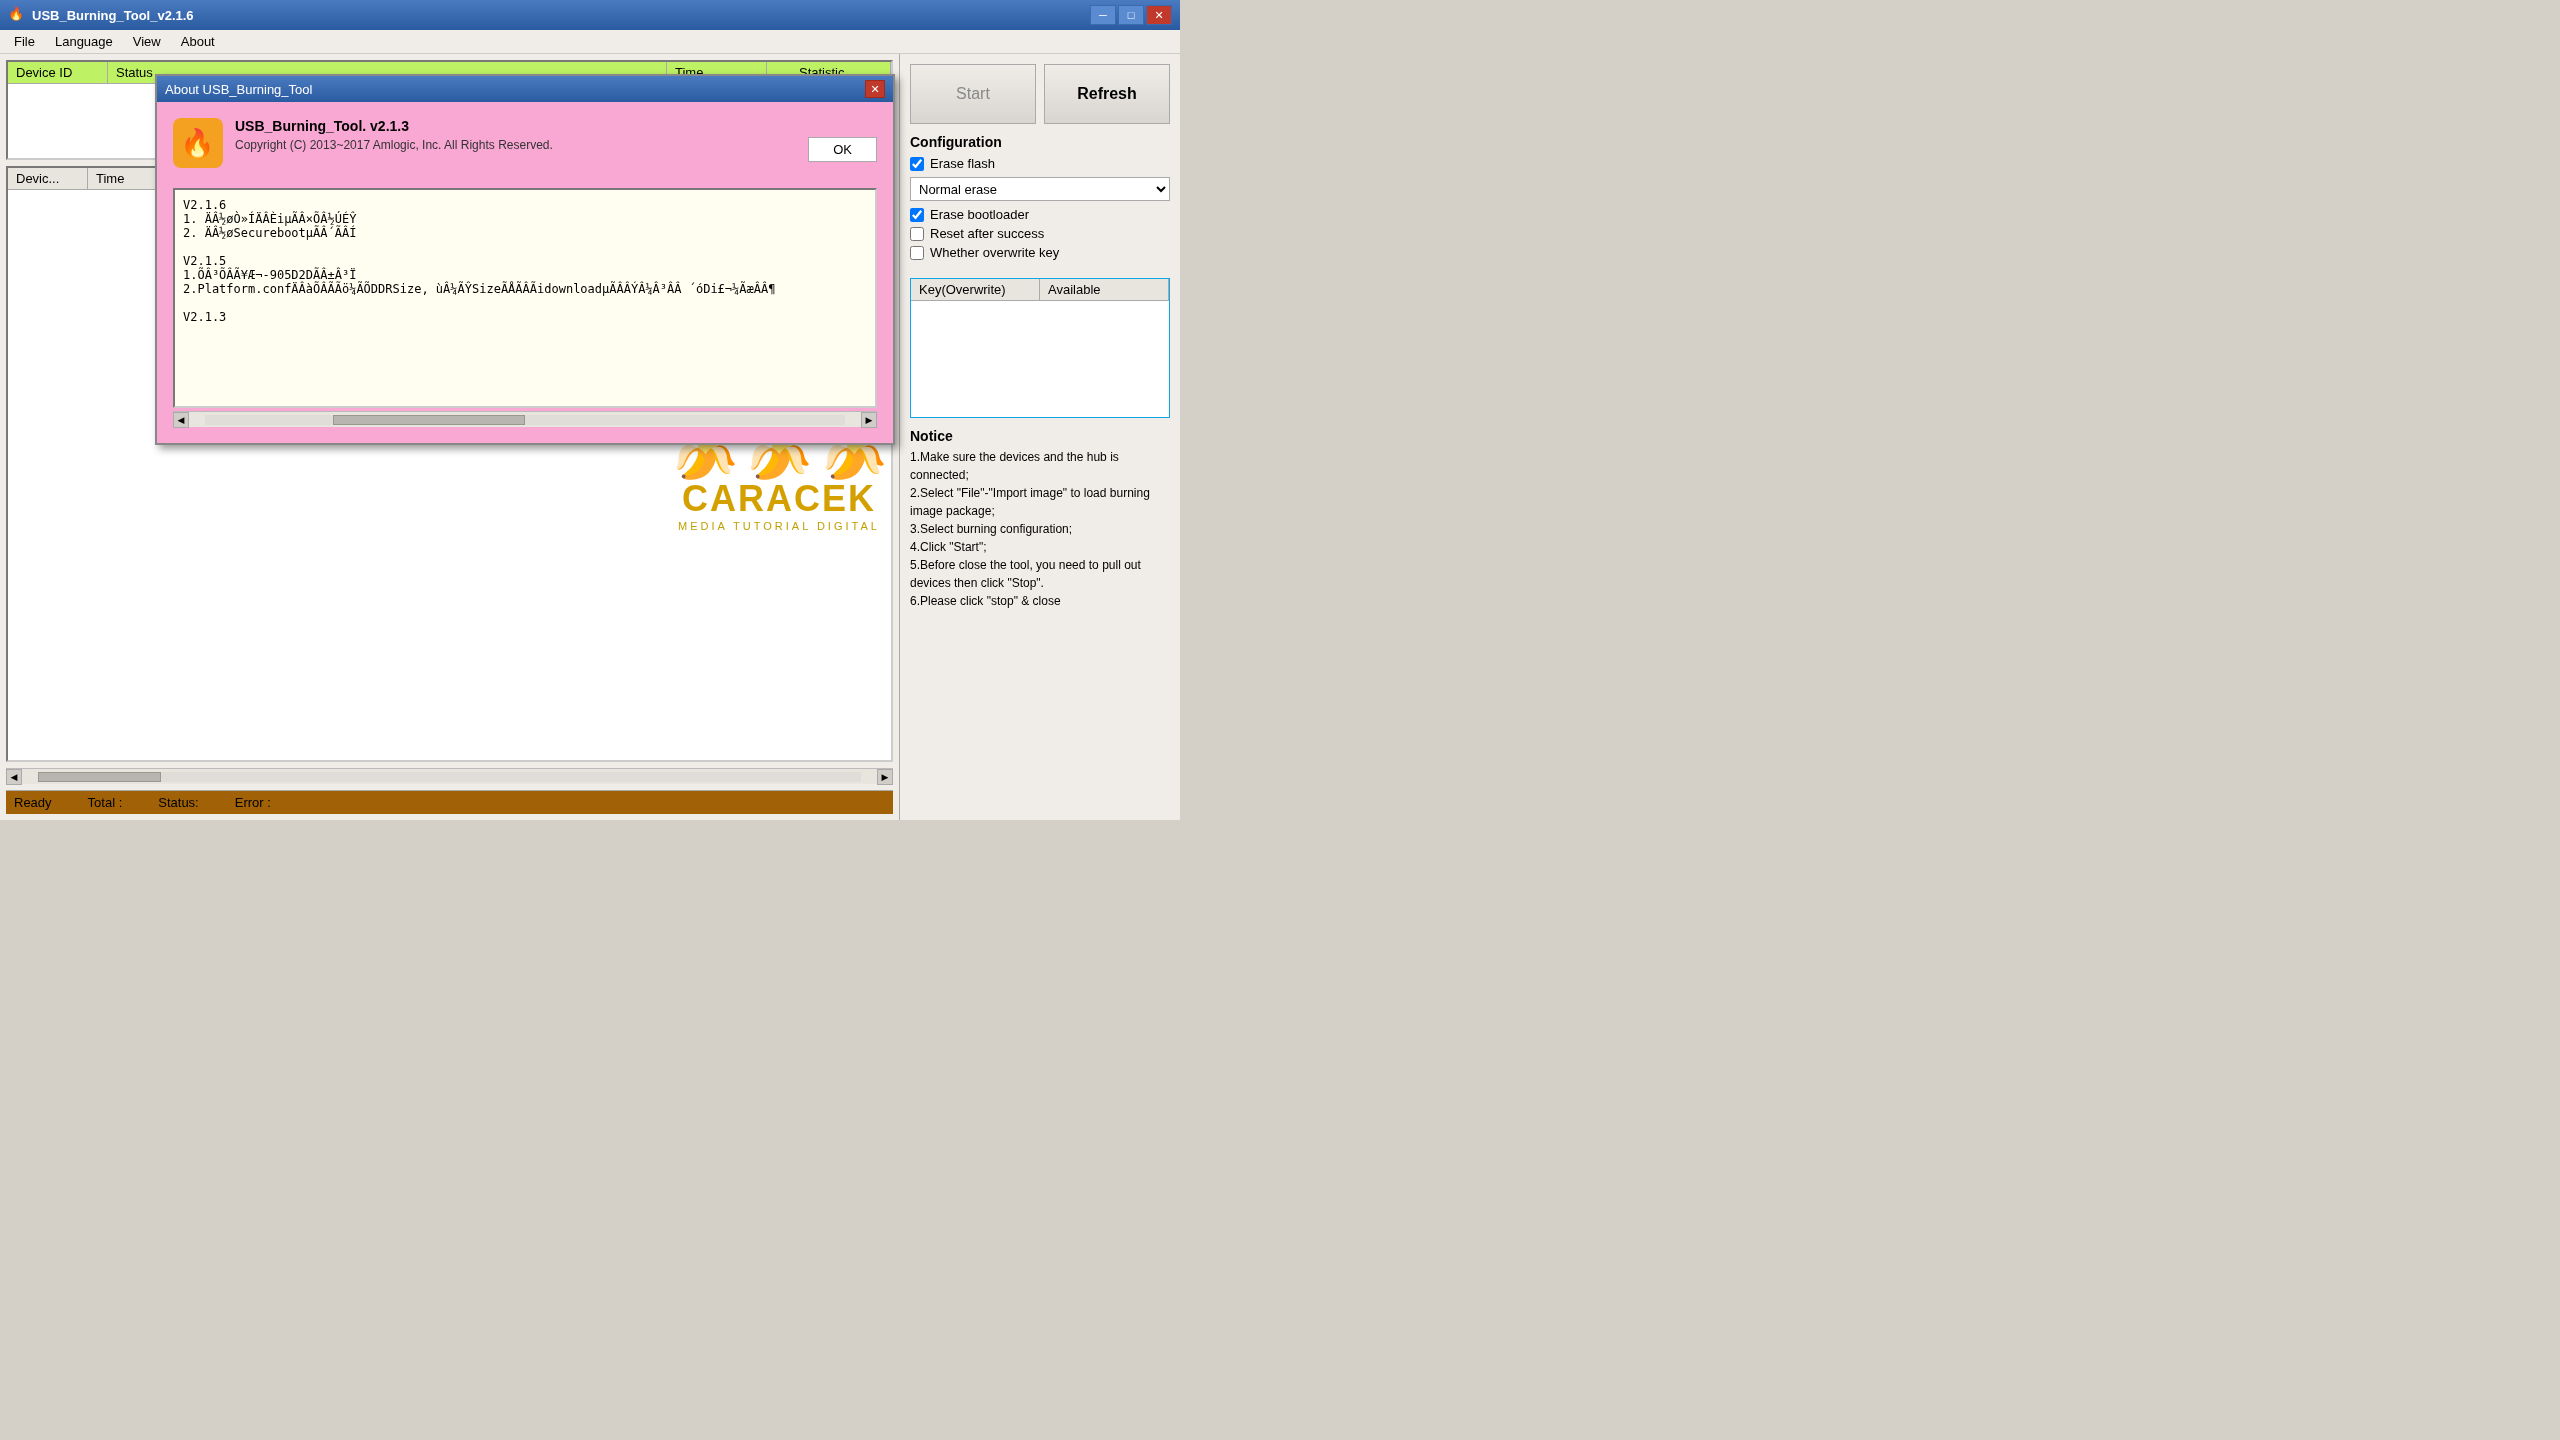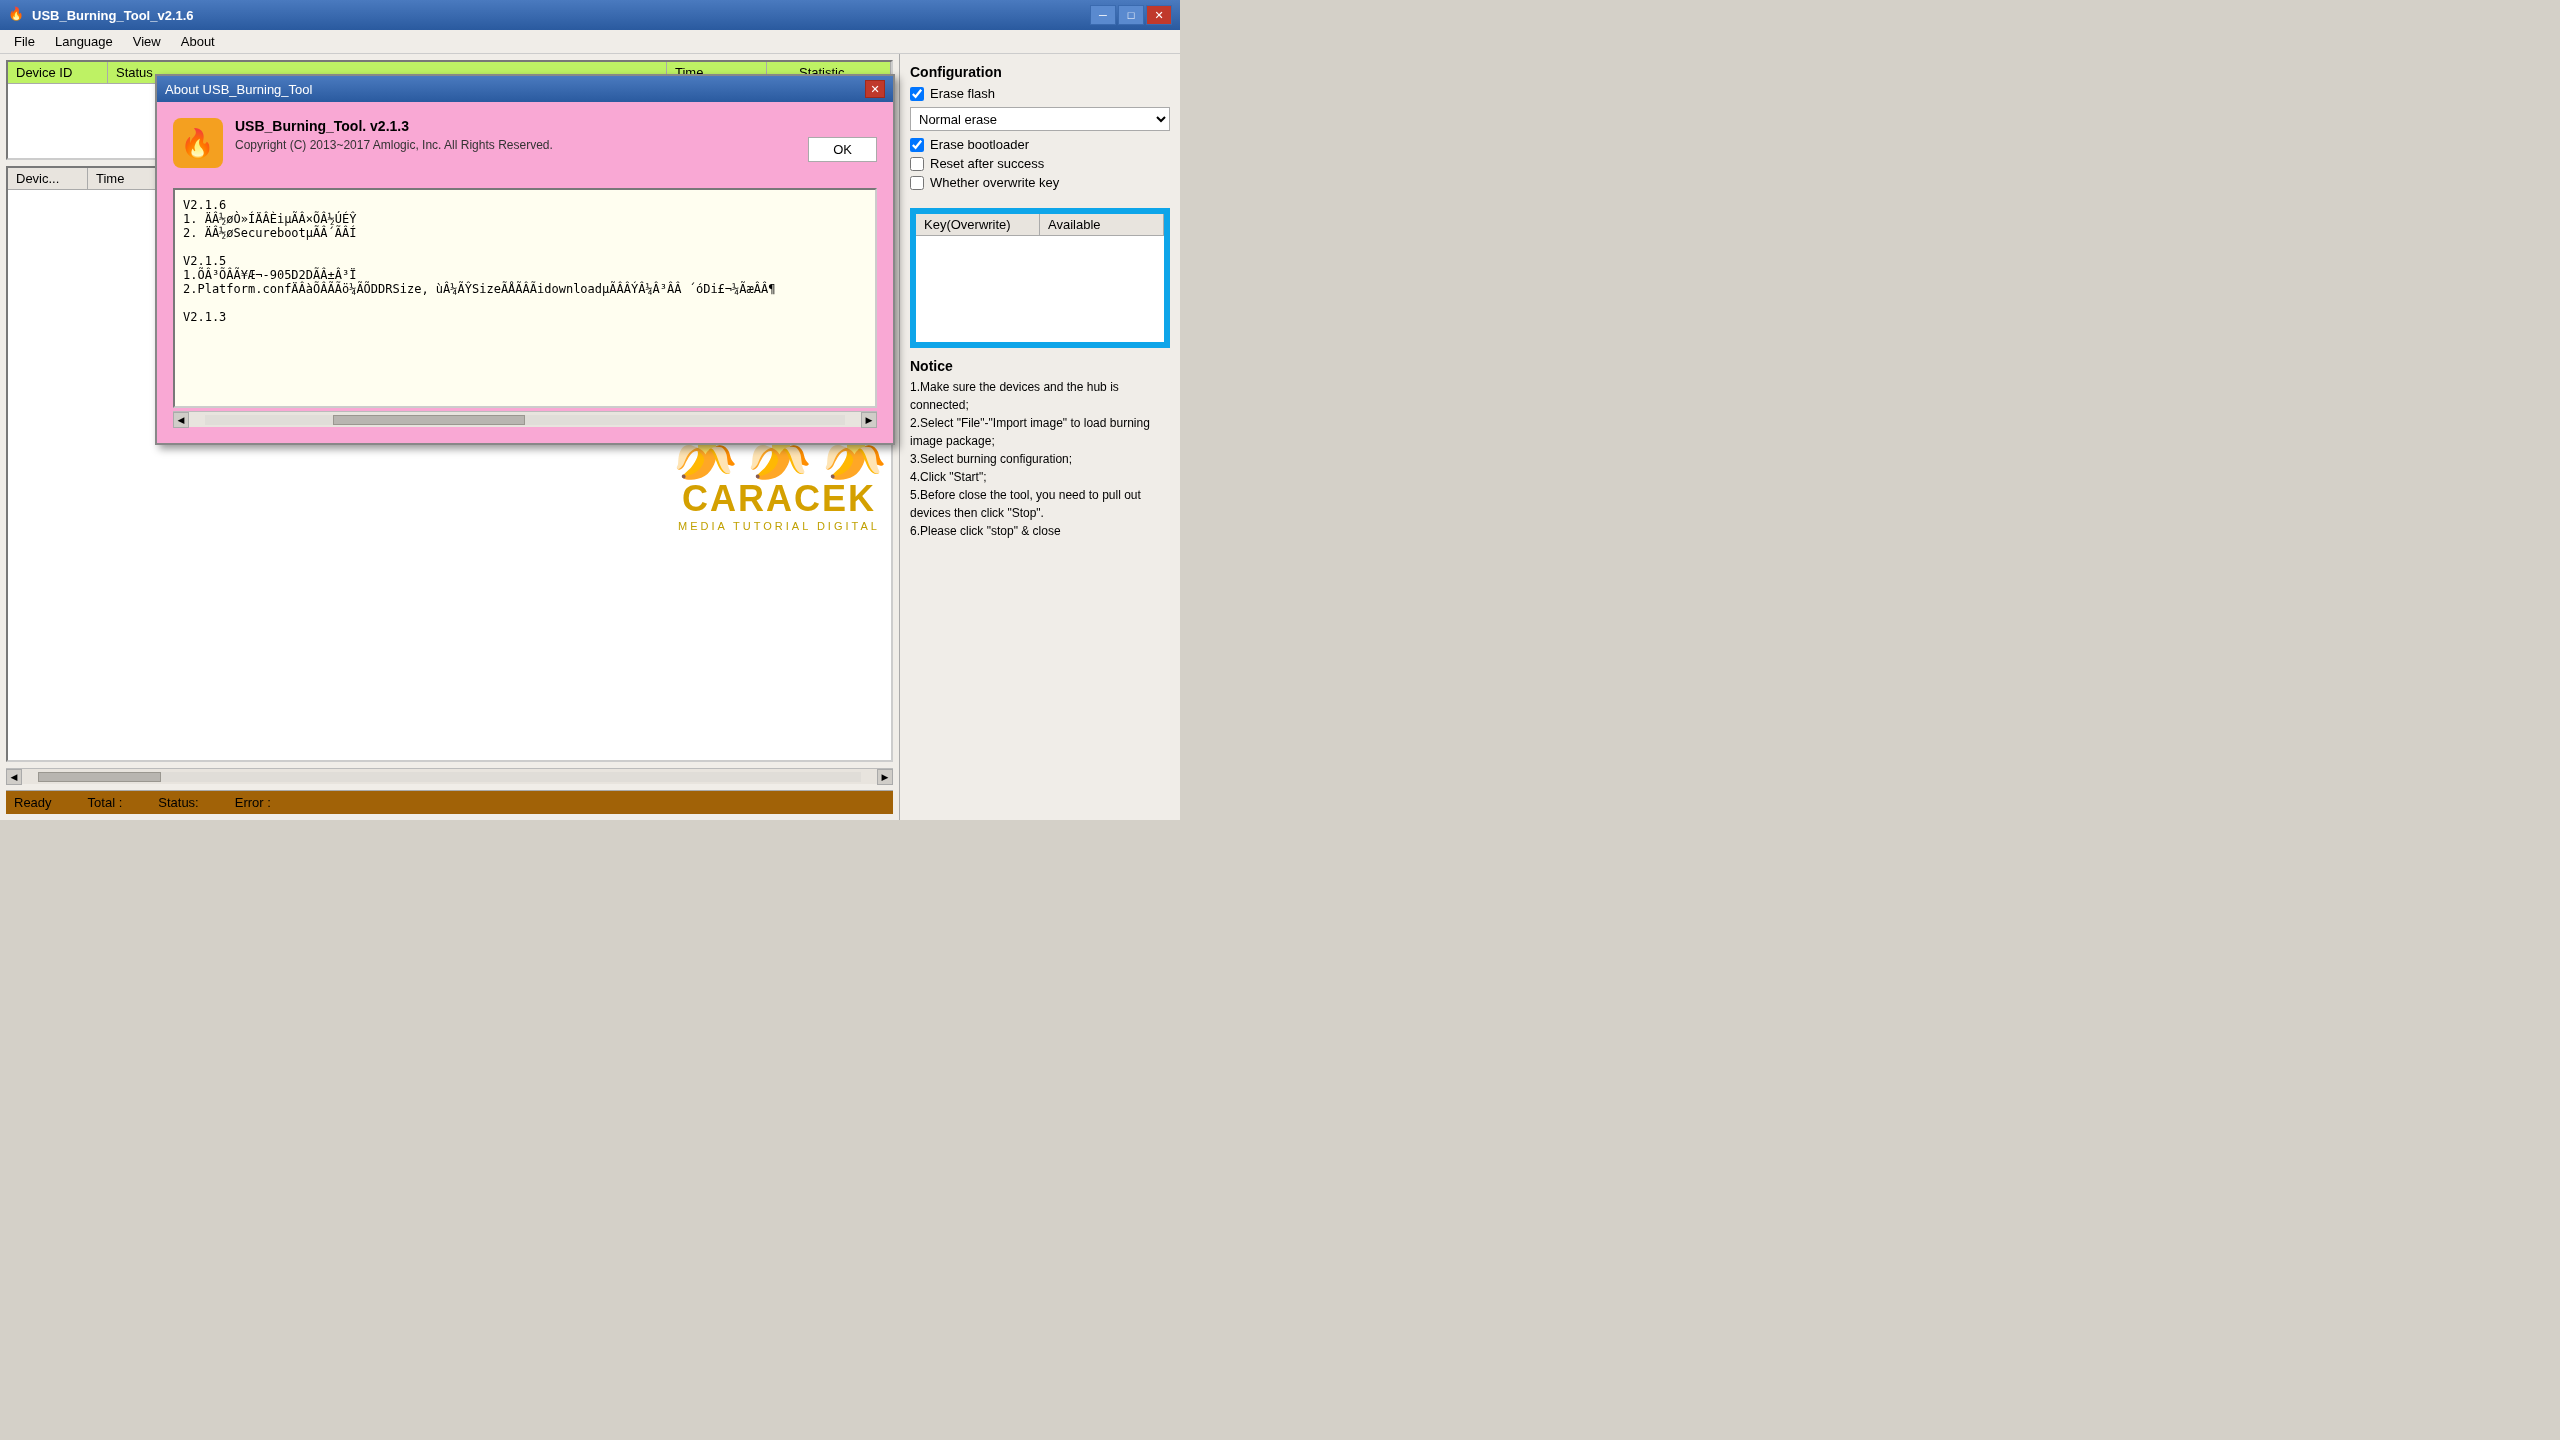--- a/index.html
+++ b/index.html
@@ -320,21 +320,21 @@
       height: 24px;
       margin: 2px 0 6px 0;
       border: 1px solid #aaa;
       background: white;
       font-size: 13px;
       padding: 0 4px;
     }
 
     
     .key-table {
-      border: 6px solid #0ea5e9;
+      border: 1px solid #0ea5e9;
       background: white;
       height: 140px;
       margin-top: 4px;
     }
     .key-header {
       display: flex;
       background: #e8e4de;
       border-bottom: 1px solid #aaa;
       height: 22px;
     }
@@ -497,20 +497,24 @@
       <span>Ready</span>
       <span>Total :</span>
       <span>Status:</span>
       <span>Error :</span>
     </div>
 
   </div>
 
   <div class="right-panel">
 
+    <div class="action-buttons">
+      <button class="btn-start">Start</button>
+      <button class="btn-refresh">Refresh</button>
+    </div>
 
     <div class="config-section">
       <div class="config-title">Configuration</div>
 
       <div class="config-item">
         <input type="checkbox" class="config-checkbox" checked="" style="">
         <label class="config-label">Erase flash</label>
       </div>
 
       <select class="erase-select">

